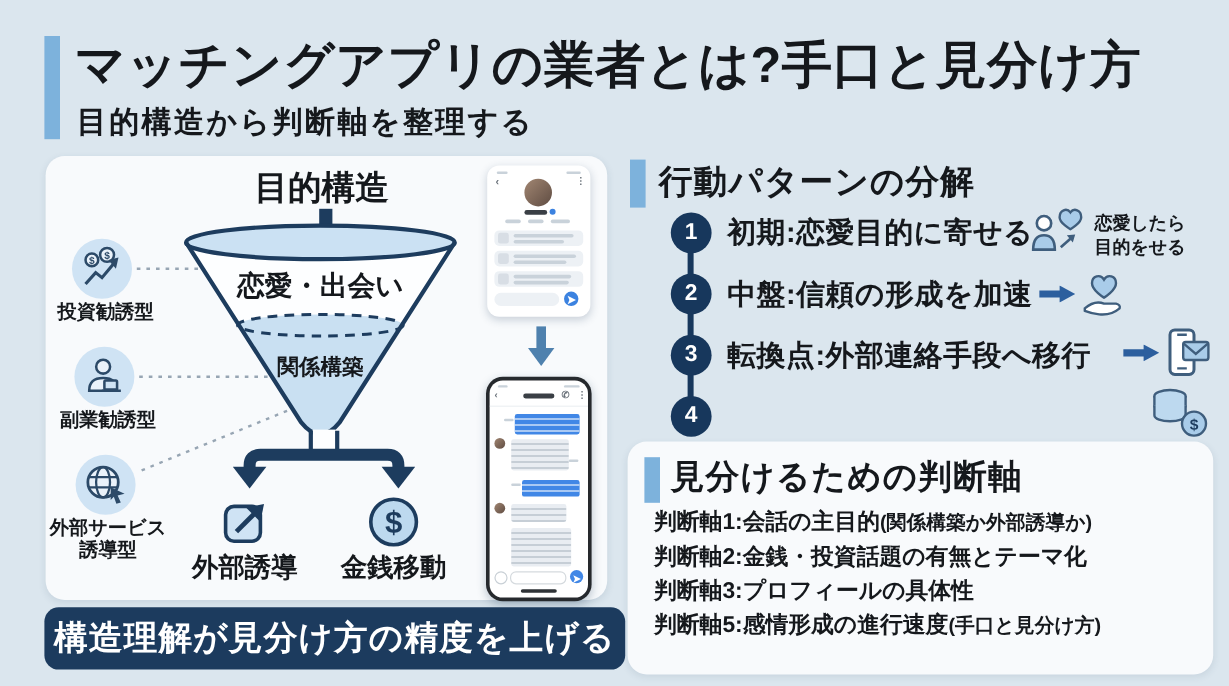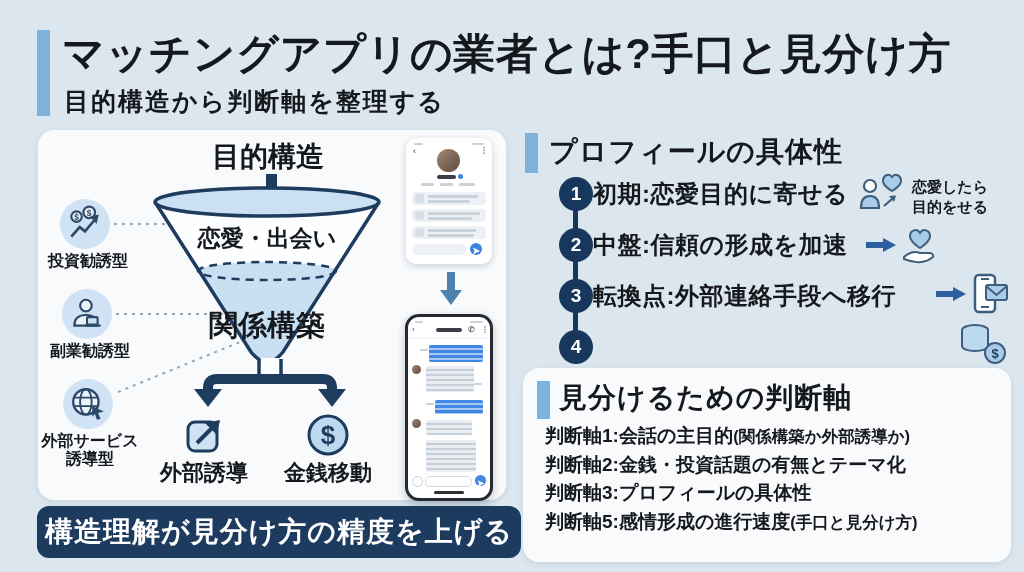--- a/index.html
+++ b/index.html
@@ -11,21 +11,21 @@
   #title{left:62px;top:26px;font-size:42px;font-weight:900;letter-spacing:0.5px;white-space:nowrap;}
   #subtitle{left:64px;top:85px;font-size:25px;font-weight:800;letter-spacing:2px;white-space:nowrap;}
   
   .panel{background:#f8fafc;border-radius:16px;box-shadow:0 2px 6px rgba(40,70,100,.10);}
   #left-panel{left:38px;top:130px;width:468px;height:370px;}
   #right-panel{left:523px;top:368px;width:488px;height:194px;}
   
   .funnel-title{left:139px;top:8px;width:182px;text-align:center;font-size:28px;font-weight:800;}
   .stage-label{left:129px;width:200px;text-align:center;font-weight:700;}
   #stage1{top:93px;font-size:23px;}
-  #stage2{top:176px;font-size:29px;}
+  #stage2{top:164px;font-size:18px;}
   .outcome-label{top:328px;width:92px;text-align:center;font-size:22px;font-weight:800;}
   
   .type-circle{width:50px;height:50px;border-radius:50%;background:#cfe3f4;display:flex;align-items:center;justify-content:center;}
   .type-label{width:110px;text-align:center;font-size:16px;font-weight:700;line-height:1.15;white-space:pre-line;}
   
   .ph-card{background:#fff;border-radius:10px;box-shadow:0 2px 7px rgba(30,60,90,.22);}
   .sk{position:absolute;background:#c9d2da;border-radius:2px;}
   .sk.dark{background:#3a3f45;}
   .sk.light{background:#d8dee5;}
   .msgrow{position:absolute;background:#edf1f5;border-radius:4px;}
@@ -36,21 +36,21 @@
   .stripes-w{background-image:repeating-linear-gradient(rgba(0,0,0,0) 0 3px,rgba(255,255,255,.55) 3px 5px);background-origin:content-box;background-clip:content-box;}
   .stripes-g{background-image:repeating-linear-gradient(rgba(0,0,0,0) 0 3px,#c6ced6 3px 5px);background-origin:content-box;background-clip:content-box;padding:3px;}
   .avatar{position:absolute;border-radius:50%;background:linear-gradient(135deg,#a18672,#5f4c42);}
   
   .sec-bar{background:#7db2dc;}
   .sec-head{font-size:28px;font-weight:800;letter-spacing:1px;white-space:nowrap;}
   .vline{background:#17375c;}
   .step{display:flex;align-items:center;}
   .num{width:34px;height:34px;border-radius:50%;background:#17375c;color:#fff;
        display:flex;align-items:center;justify-content:center;font-size:19px;font-weight:800;}
-  .step-text{font-size:24px;font-weight:800;letter-spacing:0.5px;white-space:nowrap;}
+  .step-text{margin-left:13px;font-size:24px;font-weight:800;letter-spacing:0.5px;white-space:nowrap;}
   .note{font-size:15px;font-weight:700;line-height:1.3;white-space:pre-line;}
   
   .crit-item{font-size:19px;font-weight:800;line-height:27.5px;white-space:nowrap;}
   .crit-sub{font-size:16.5px;font-weight:700;}
   
   #banner{left:37px;top:506px;width:484px;height:52px;background:#1c3b5e;border-radius:12px;
           display:flex;align-items:center;justify-content:center;color:#fff;font-size:28px;
           font-weight:800;letter-spacing:1px;}
 </style>
 </head>
@@ -206,21 +206,21 @@
           <svg width="11" height="11" viewBox="0 0 12 12">
               <polygon points="3,2.5 10,6 3,9.5 4.5,6" fill="#fff"></polygon>
             </svg>
         </div>
         <div class="abs" style="left:26px;top:174px;width:30px;height:3px;border-radius:2px;background:#2e3236;"></div>
       </div>
     </div>
   </div>
 
   <div class="abs sec-bar" style="left:525px;top:133px;width:13px;height:40px;"></div>
-  <div class="abs sec-head" style="left:549px;top:133px;">プロフィールの具体性</div>
+  <div class="abs sec-head" style="left:549px;top:133px;">行動パターンの分解</div>
 
   <div class="abs vline" style="left:573px;top:194px;width:5px;height:154px;"></div>
 
   <div class="abs step" style="left:559px;top:177px;">
     <div class="num">1</div>
     <div class="step-text">初期:恋愛目的に寄せる</div>
   </div>
   <svg class="abs" style="left:858px;top:172px;" width="48" height="40" viewBox="0 0 48 40">
     <circle cx="12" cy="14" r="6" fill="#fff" stroke="#3f5e7d" stroke-width="2.2"></circle>
     <path d="M3,36 Q3,24 12,24 Q21,24 21,36 Z" fill="#a9cce9" stroke="#3f5e7d" stroke-width="2.2"></path>

